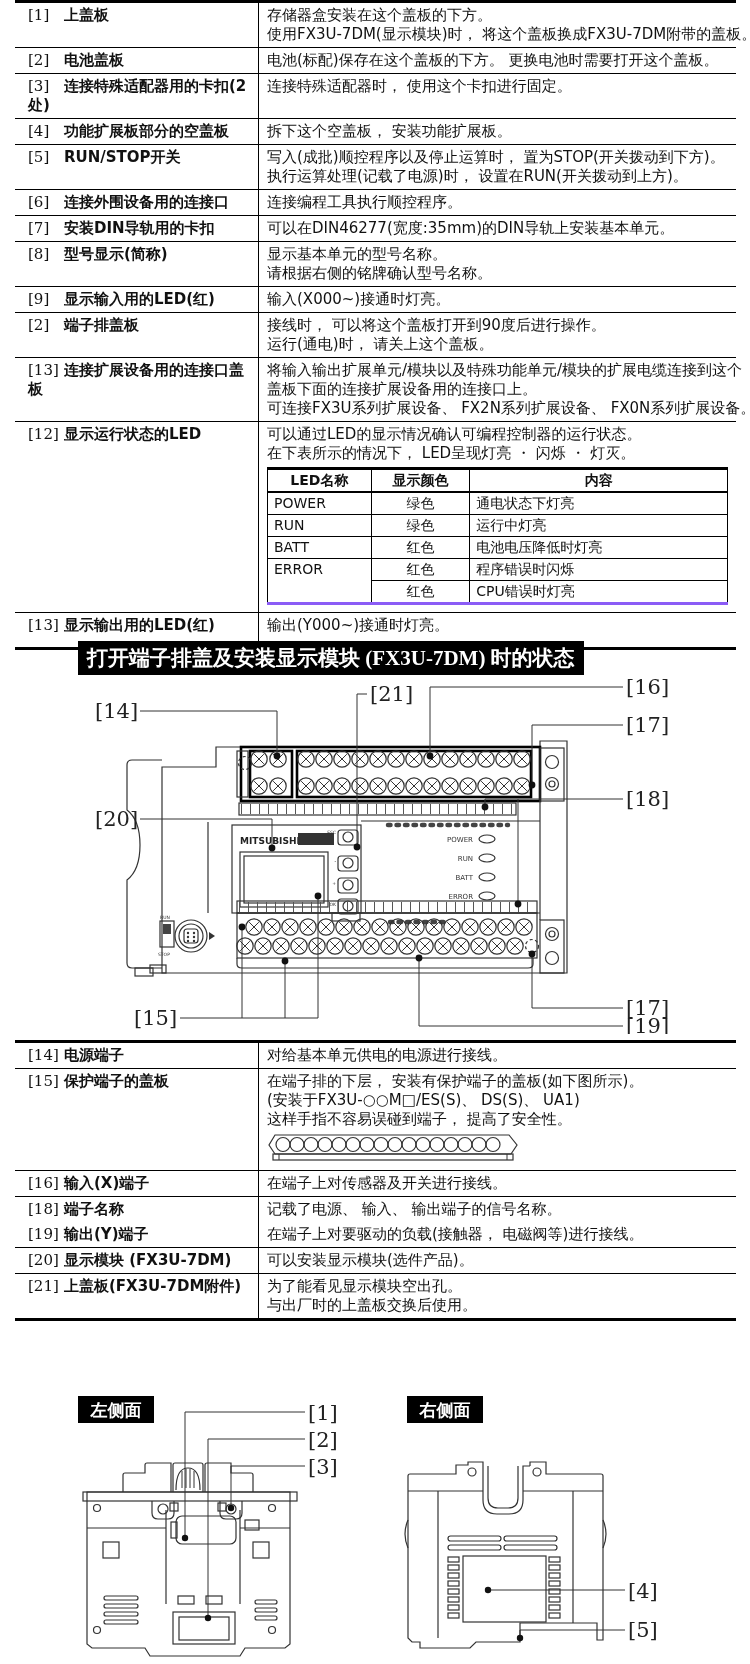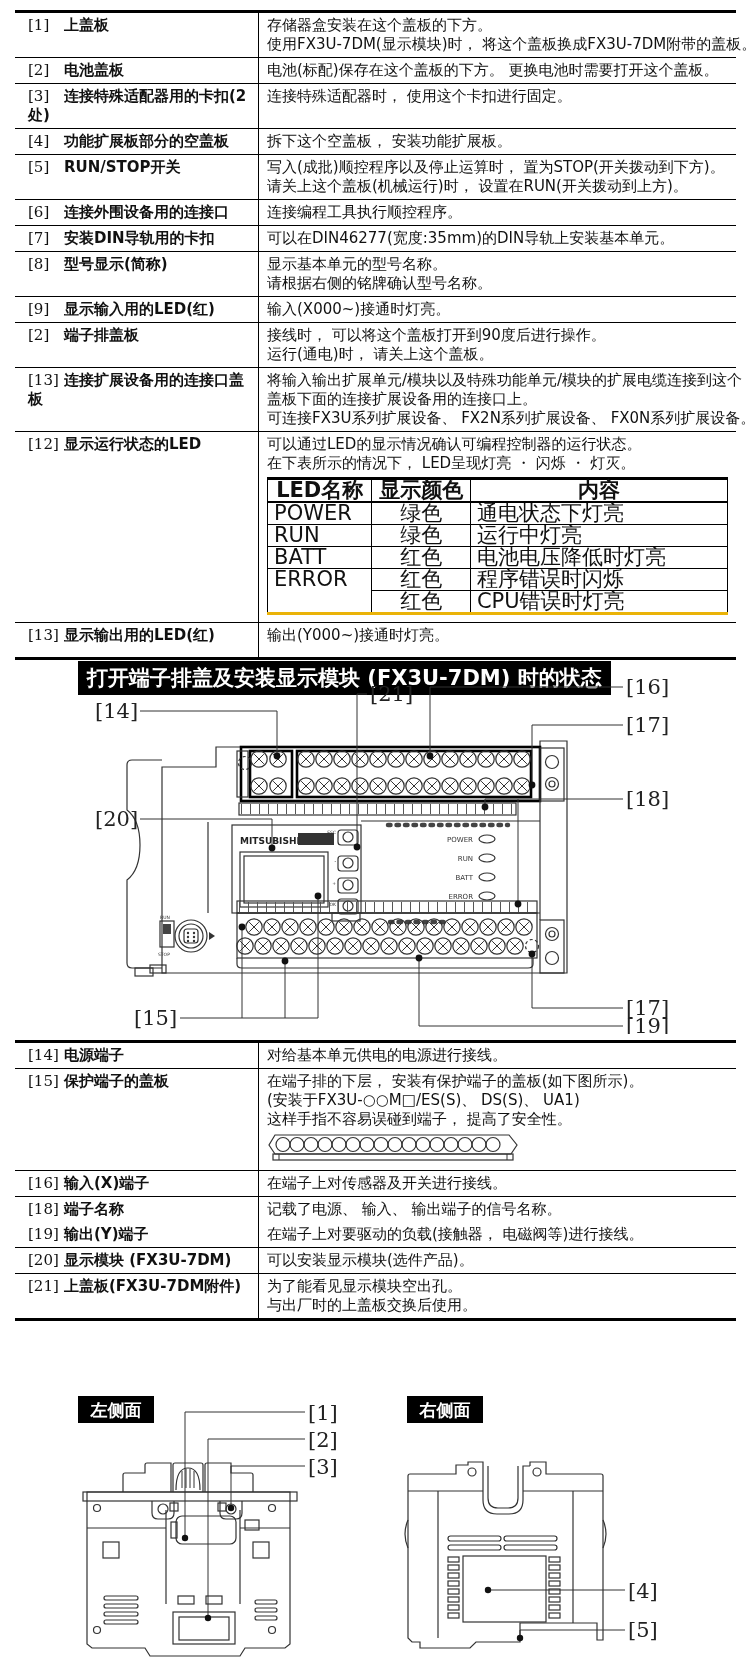--- a/index.html
+++ b/index.html
@@ -10,22 +10,22 @@
            border-top:3px solid #000;border-bottom:3px solid #000;
            font-size:15px;line-height:19px;table-layout:fixed;}
   table.pt td{border-top:1px solid #000;vertical-align:top;padding:3px 8px 3px 8px;}
   table.pt tr.fr td{border-top:none;}
   table.pt td.lc{width:228px;border-right:1px solid #000;padding-left:13px;padding-right:2px;}
   table.pt td.nb{border-top:none;}
   .rid{display:inline-block;min-width:36px;font-family:"DejaVu Serif","Liberation Serif",serif;}
   .rname{font-weight:bold;}
   .dline{white-space:nowrap;}
   
-  table.led{border-collapse:collapse;margin:4px 0 4px 0;font-size:21px;line-height:19px;
-            border-top:3px solid #000;border-bottom:3px solid #eab308;}
+  table.led{border-collapse:collapse;margin:4px 0 4px 0;font-size:14px;line-height:19px;
+            border-top:3px solid #000;border-bottom:3px solid #8b5cf6;}
   table.led th{border:1px solid #000;border-bottom:2px solid #000;font-weight:bold;
                padding:1px 6px;text-align:center;}
   table.led td{border:1px solid #000;padding:1px 6px;}
   table.led td.cc{text-align:center;}
   .w1{width:92px;} .w2{width:88px;} .w3{width:252px;}
   
   .sec-title{position:absolute;background:#000;color:#fff;font-weight:bold;
              font-size:21px;line-height:26px;padding:4px 9px;white-space:nowrap;}
   
   .dsvg{position:absolute;}
@@ -36,21 +36,21 @@
   .dot{fill:#111;}
   .tiny{font-size:7px;fill:#333;}
   .micro{font-size:4.5px;fill:#333;}
   .svgtitle{font-size:17px;font-weight:bold;fill:#fff;}
 </style>
 </head>
 <body>
 
 <div class="page">
 
-  <table class="pt" style="top:10px;">
+  <table class="pt" style="top:0;">
     <tbody>
         <tr class="fr">
       <td class="lc"><span class="rid">[1]</span><span class="rname">上盖板</span></td>
       <td>
             <div class="dline">存储器盒安装在这个盖板的下方。</div>
           <div class="dline">使用FX3U-7DM(显示模块)时， 将这个盖板换成FX3U-7DM附带的盖板。</div>
           </td>
     </tr>
     <tr>
       <td class="lc"><span class="rid">[2]</span><span class="rname">电池盖板</span></td>
@@ -67,21 +67,21 @@
     <tr>
       <td class="lc"><span class="rid">[4]</span><span class="rname">功能扩展板部分的空盖板</span></td>
       <td>
             <div class="dline">拆下这个空盖板， 安装功能扩展板。</div>
           </td>
     </tr>
     <tr>
       <td class="lc"><span class="rid">[5]</span><span class="rname">RUN/STOP开关</span></td>
       <td>
             <div class="dline">写入(成批)顺控程序以及停止运算时， 置为STOP(开关拨动到下方)。</div>
-          <div class="dline">请关上这个盖板(机械运行)时， 设置在RUN(开关拨动到上方)。</div>
+          <div class="dline">执行运算处理(记载了电源)时， 设置在RUN(开关拨动到上方)。</div>
           </td>
     </tr>
     <tr>
       <td class="lc"><span class="rid">[6]</span><span class="rname">连接外围设备用的连接口</span></td>
       <td>
             <div class="dline">连接编程工具执行顺控程序。</div>
           </td>
     </tr>
     <tr>
       <td class="lc"><span class="rid">[7]</span><span class="rname">安装DIN导轨用的卡扣</span></td>
@@ -160,21 +160,21 @@
     </tr>
     <tr>
       <td class="lc" style="padding-bottom:12px;"><span class="rid">[13]</span><span class="rname">显示输出用的LED(红)</span></td>
       <td>
             <div class="dline">输出(Y000~)接通时灯亮。</div>
           </td>
     </tr>
   </tbody>
     </table>
 
-  <div class="sec-title" style="left:78px;top:661px;">打开端子排盖及安装显示模块 (FX3U-7DM) 时的状态</div>
+  <div class="sec-title" style="left:78px;top:641px;font-family:Liberation Serif, serif;">打开端子排盖及安装显示模块 (FX3U-7DM) 时的状态</div>
 
   <svg class="dsvg" style="left:40px;top:670px;" width="670" height="364" viewBox="0 0 670 364">
     <defs>
       <g id="scr">
           <circle r="8.2" class="ol"></circle>
           <path class="ln" d="M-4.8,-4.8 L4.8,4.8 M-4.8,4.8 L4.8,-4.8"></path>
         </g>
     </defs>
 
     <g>

